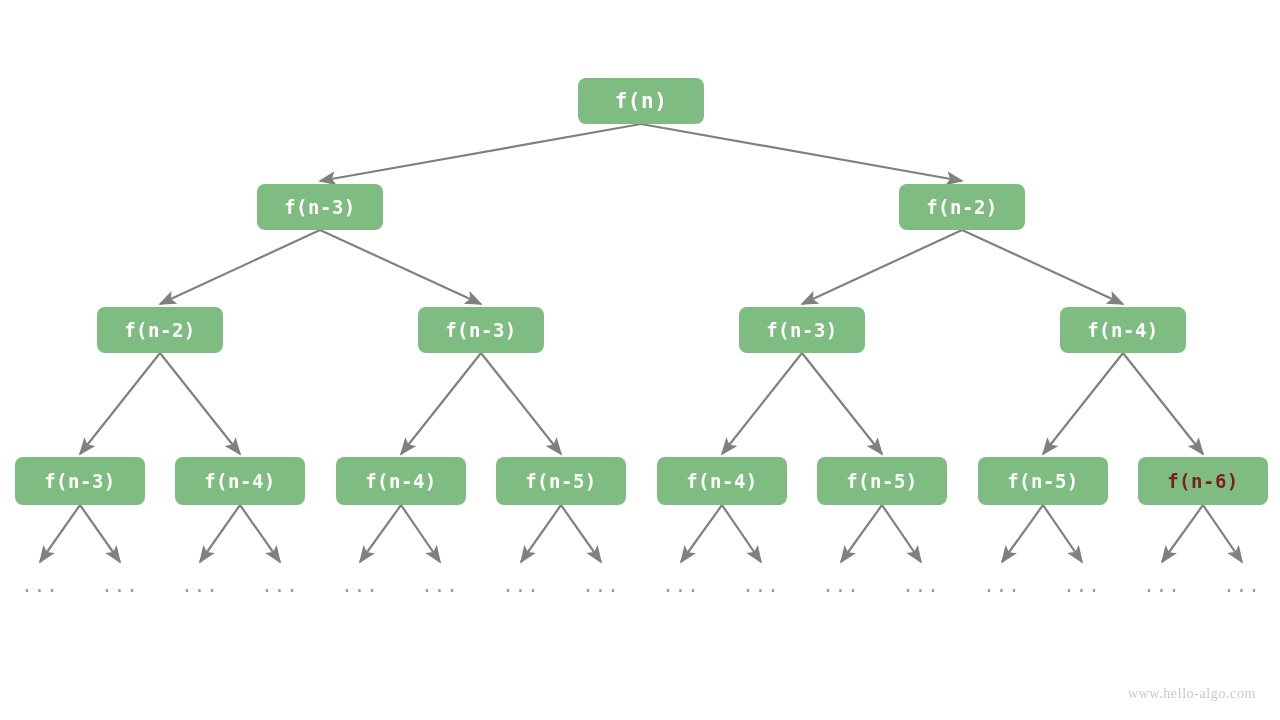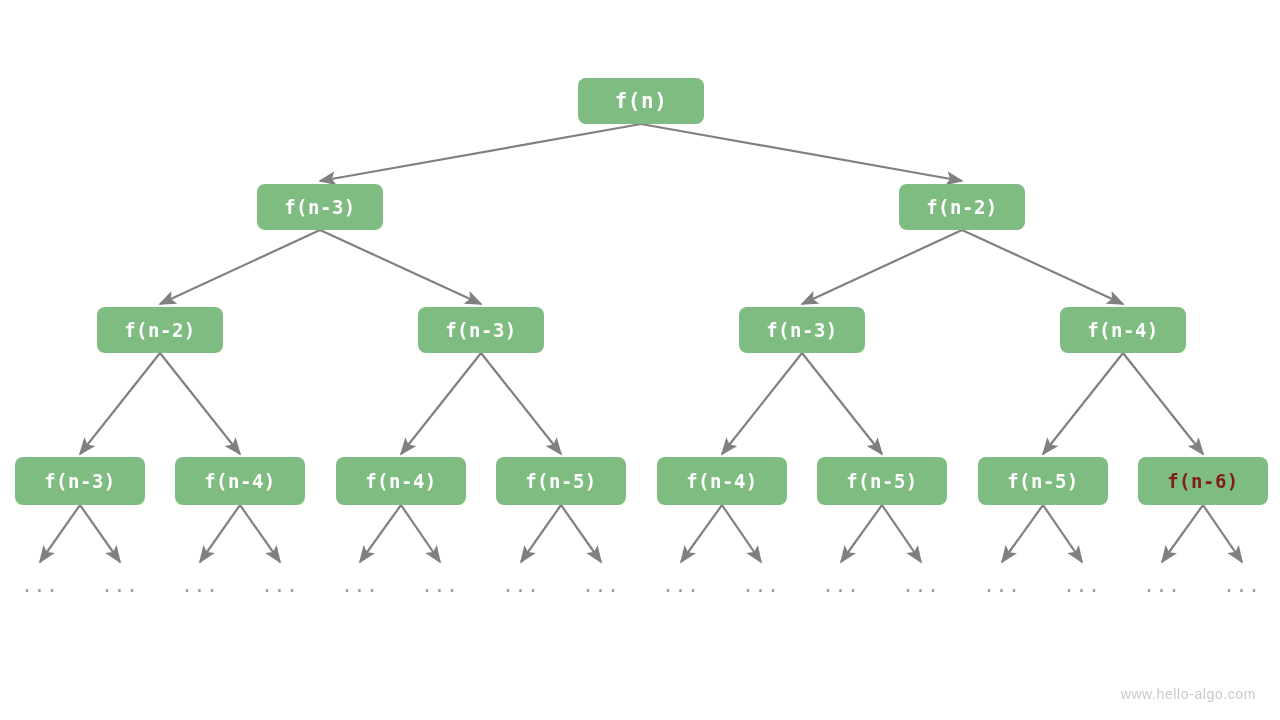--- a/index.html
+++ b/index.html
@@ -56,21 +56,21 @@
     line-height: 1;
     letter-spacing: 1px;
     transform: translate(-50%, -50%);
     user-select: none;
   }
   #watermark {
     position: absolute;
     right: 24px;
     bottom: 18px;
     color: #c9c9c9;
-    font-family: Liberation Sans, sans-serif;
+    font-family: Liberation Serif, serif;
     font-size: 14px;
     letter-spacing: 0.6px;
     user-select: none;
   }
 </style>
 </head>
 <body>
 
 <div id="canvas">
 

